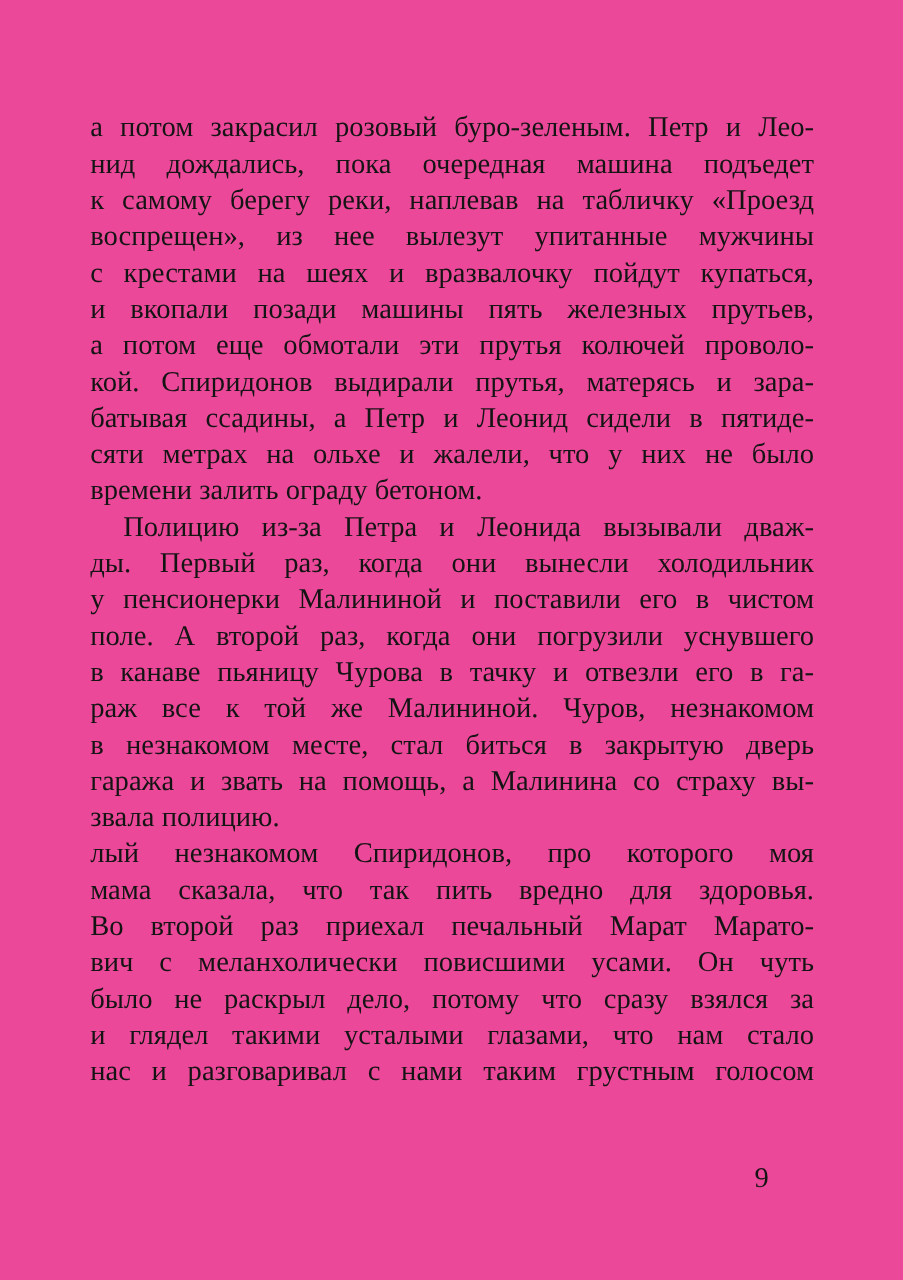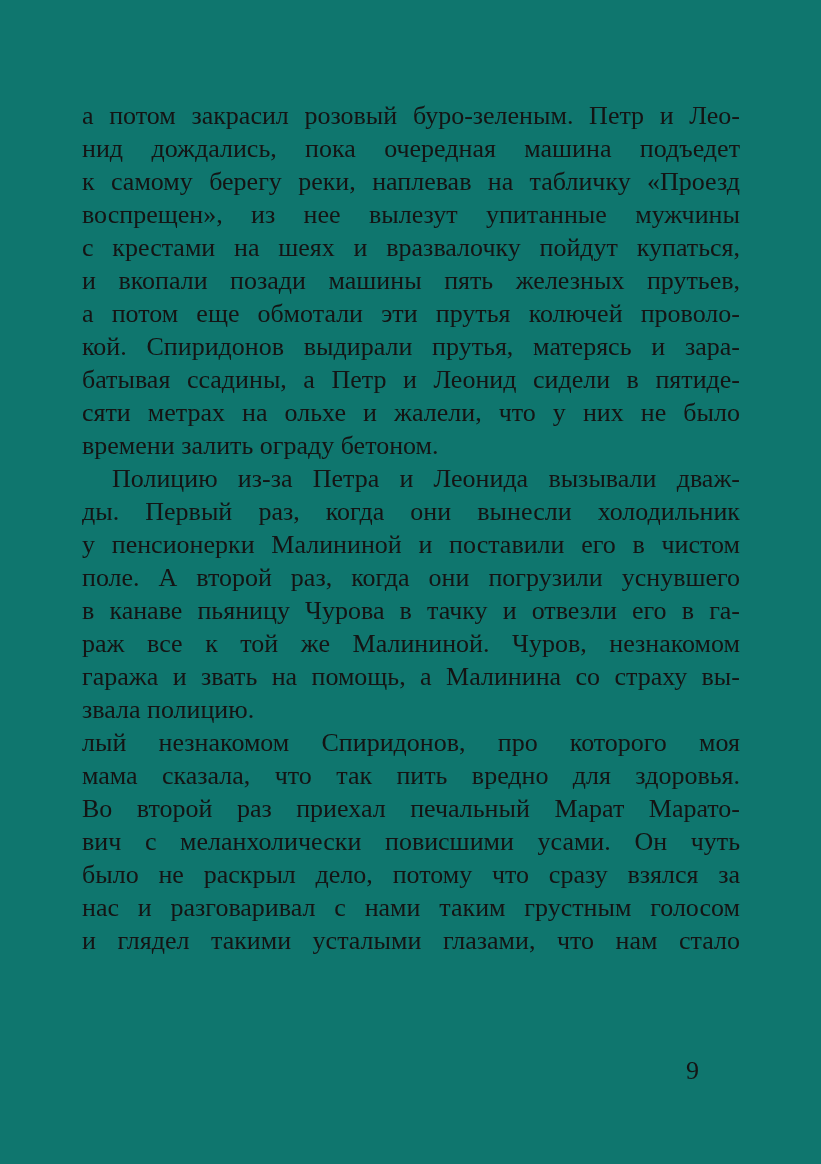--- a/index.html
+++ b/index.html
@@ -10,21 +10,21 @@
     width: 821px;
     height: 1164px;
     background: #ffffff;
     position: relative;
     overflow: hidden;
     font-family: "Liberation Serif", "DejaVu Serif", serif;
   }
   .page {
     position: absolute;
     inset: 0;
-    background: #0f766e;
+    background: #ec4899;
   }
   .text-block {
     position: absolute;
     left: 82px;
     top: 99px;
     width: 658px;
     color: #141414;
     font-size: 26px;
     line-height: 33px;
   }
@@ -74,30 +74,31 @@
       <div class="line end">времени залить ограду бетоном.</div>
     </div>
 
     <div class="paragraph">
       <div class="line indent">Полицию из-за Петра и Леонида вызывали дваж-</div>
       <div class="line">ды. Первый раз, когда они вынесли холодильник</div>
       <div class="line">у пенсионерки Малининой и поставили его в чистом</div>
       <div class="line">поле. А второй раз, когда они погрузили уснувшего</div>
       <div class="line">в канаве пьяницу Чурова в тачку и отвезли его в га-</div>
       <div class="line">раж все к той же Малининой. Чуров, незнакомом</div>
+      <div class="line">в незнакомом месте, стал биться в закрытую дверь</div>
       <div class="line">гаража и звать на помощь, а Малинина со страху вы-</div>
       <div class="line end">звала полицию.</div>
     </div>
 
     <div class="paragraph">
       <div class="line">лый незнакомом Спиридонов, про которого моя</div>
       <div class="line">мама сказала, что так пить вредно для здоровья.</div>
       <div class="line">Во второй раз приехал печальный Марат Марато-</div>
       <div class="line">вич с меланхолически повисшими усами. Он чуть</div>
       <div class="line">было не раскрыл дело, потому что сразу взялся за</div>
+      <div class="line">и глядел такими усталыми глазами, что нам стало</div>
       <div class="line">нас и разговаривал с нами таким грустным голосом</div>
-      <div class="line">и глядел такими усталыми глазами, что нам стало</div>
     </div>
 
   </div>
 
   <div class="folio">9</div>
 </div>
 
 </body></html>

